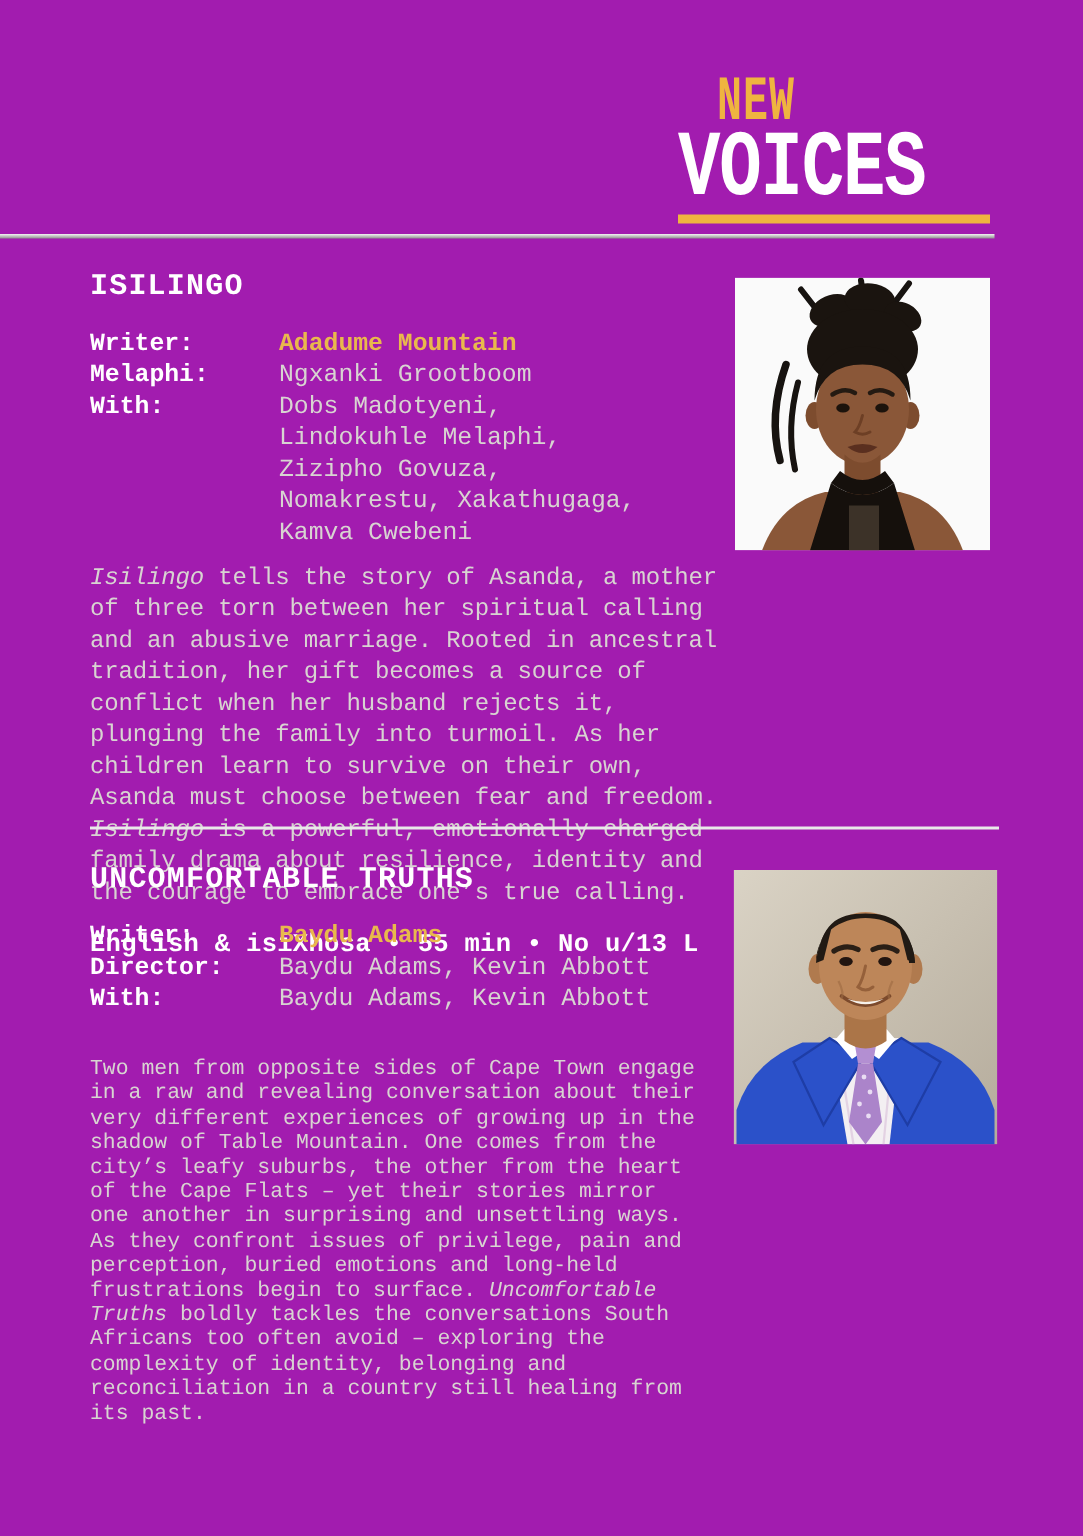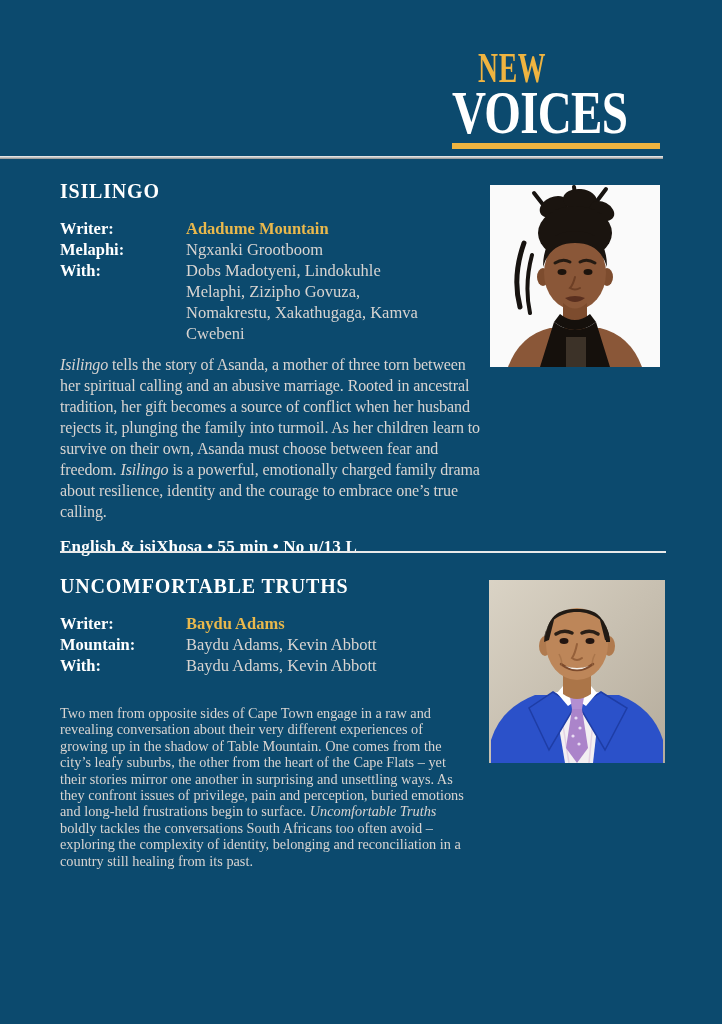--- a/index.html
+++ b/index.html
@@ -1,21 +1,21 @@
 <!DOCTYPE html>
 <html><head>
 <meta charset="utf-8">
 <style>
   * { box-sizing: border-box; margin: 0; padding: 0; }
   html, body { background: #000; }
   .page {
     position: relative;
     width: 722px; height: 1024px;
-    background: #0c4a6e;
-    font-family: Liberation Serif, serif;
+    background: #a21caf;
+    font-family: Liberation Mono, monospace;
     overflow: hidden;
     margin: 0 auto;
   }
   
   .logo { position: absolute; top: 50px; left: 452px; width: 210px; }
   .logo-new {
     color: #efb440; font-size: 42px; font-weight: 800; line-height: 37px;
     letter-spacing: 1px; transform: scaleX(.66); transform-origin: 0 50%;
     margin-left: 26px;
   }
@@ -120,21 +120,21 @@
   <div class="divider-mid"></div>
 
   <section class="show show-2">
     <h2 class="show-title">UNCOMFORTABLE TRUTHS</h2>
     <div class="credits">
       <div class="credit-row">
         <span class="credit-label">Writer:</span>
         <span class="credit-value highlight">Baydu Adams</span>
       </div>
       <div class="credit-row">
-        <span class="credit-label">Mountain:</span>
+        <span class="credit-label">Director:</span>
         <span class="credit-value">Baydu Adams, Kevin Abbott</span>
       </div>
       <div class="credit-row">
         <span class="credit-label">With:</span>
         <span class="credit-value">Baydu Adams, Kevin Abbott</span>
       </div>
     </div>
     <p class="description"><span>Two men from opposite sides of Cape Town engage in a raw and revealing conversation about their very different experiences of growing up in the shadow of Table Mountain. One comes from the city’s leafy suburbs, the other from the heart of the Cape Flats – yet their stories mirror one another in surprising and unsettling ways. As they confront issues of privilege, pain and perception, buried emotions and long-held frustrations begin to surface. </span><i>Uncomfortable Truths</i><span> boldly tackles the conversations South Africans too often avoid – exploring the complexity of identity, belonging and reconciliation in a country still healing from its past.</span></p>
   </section>
 

